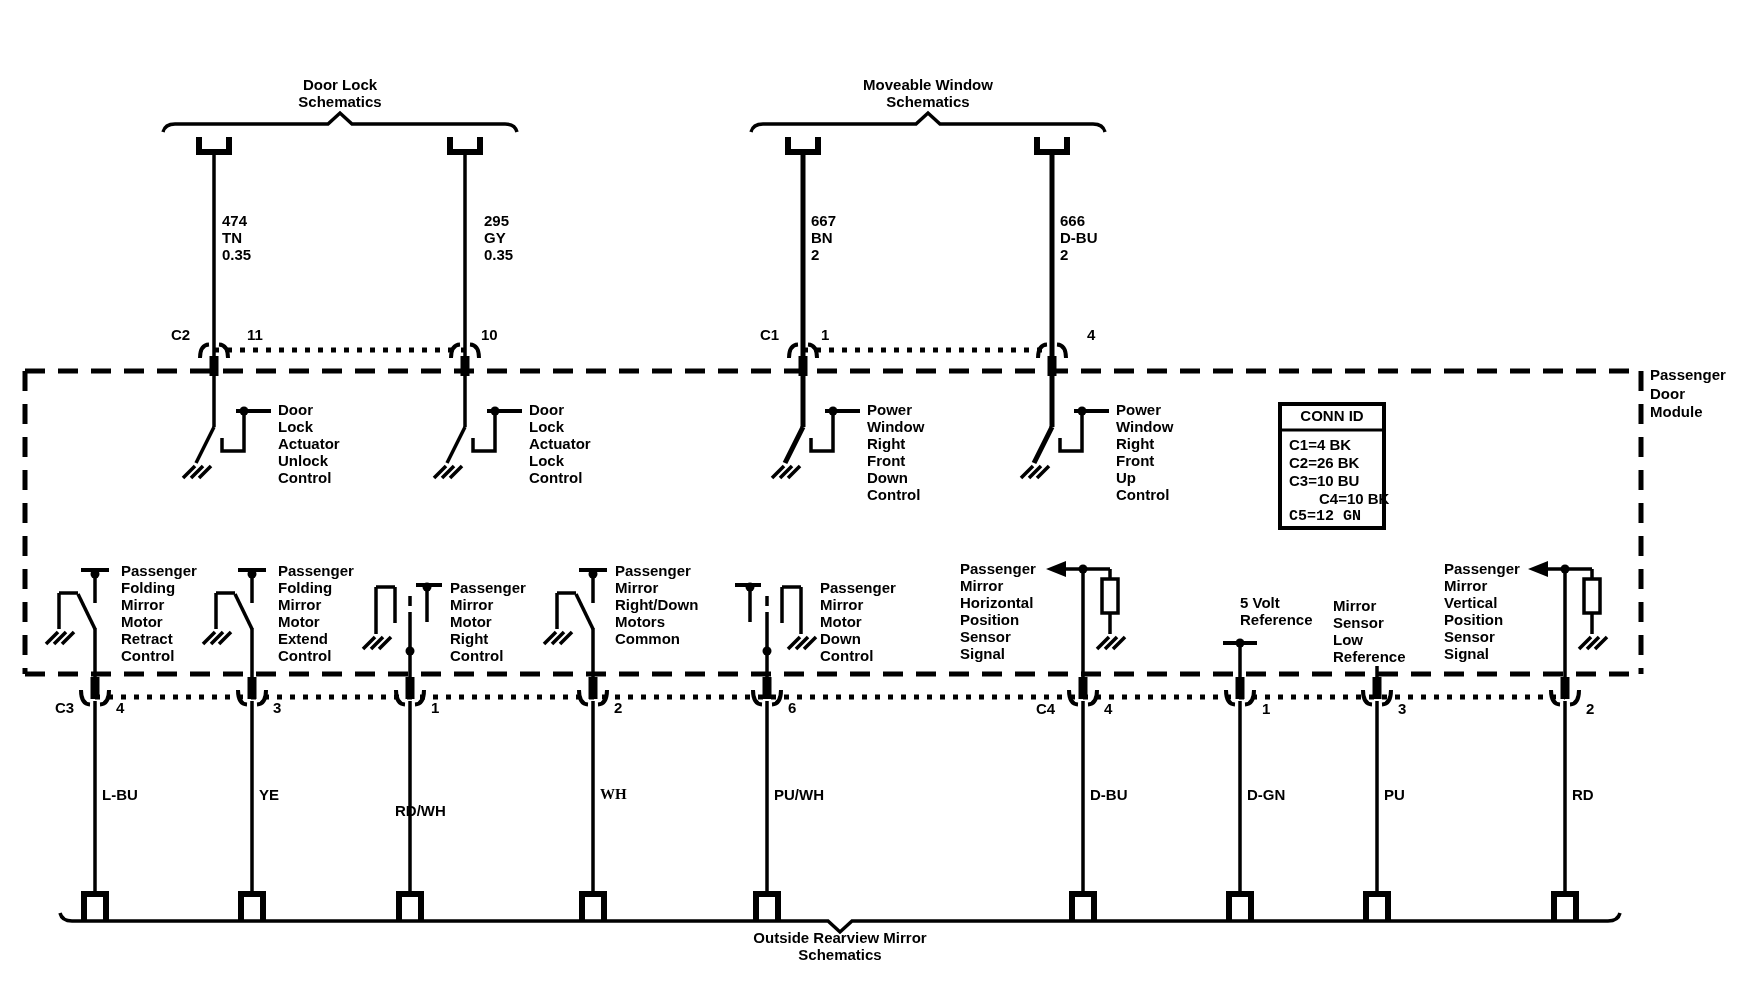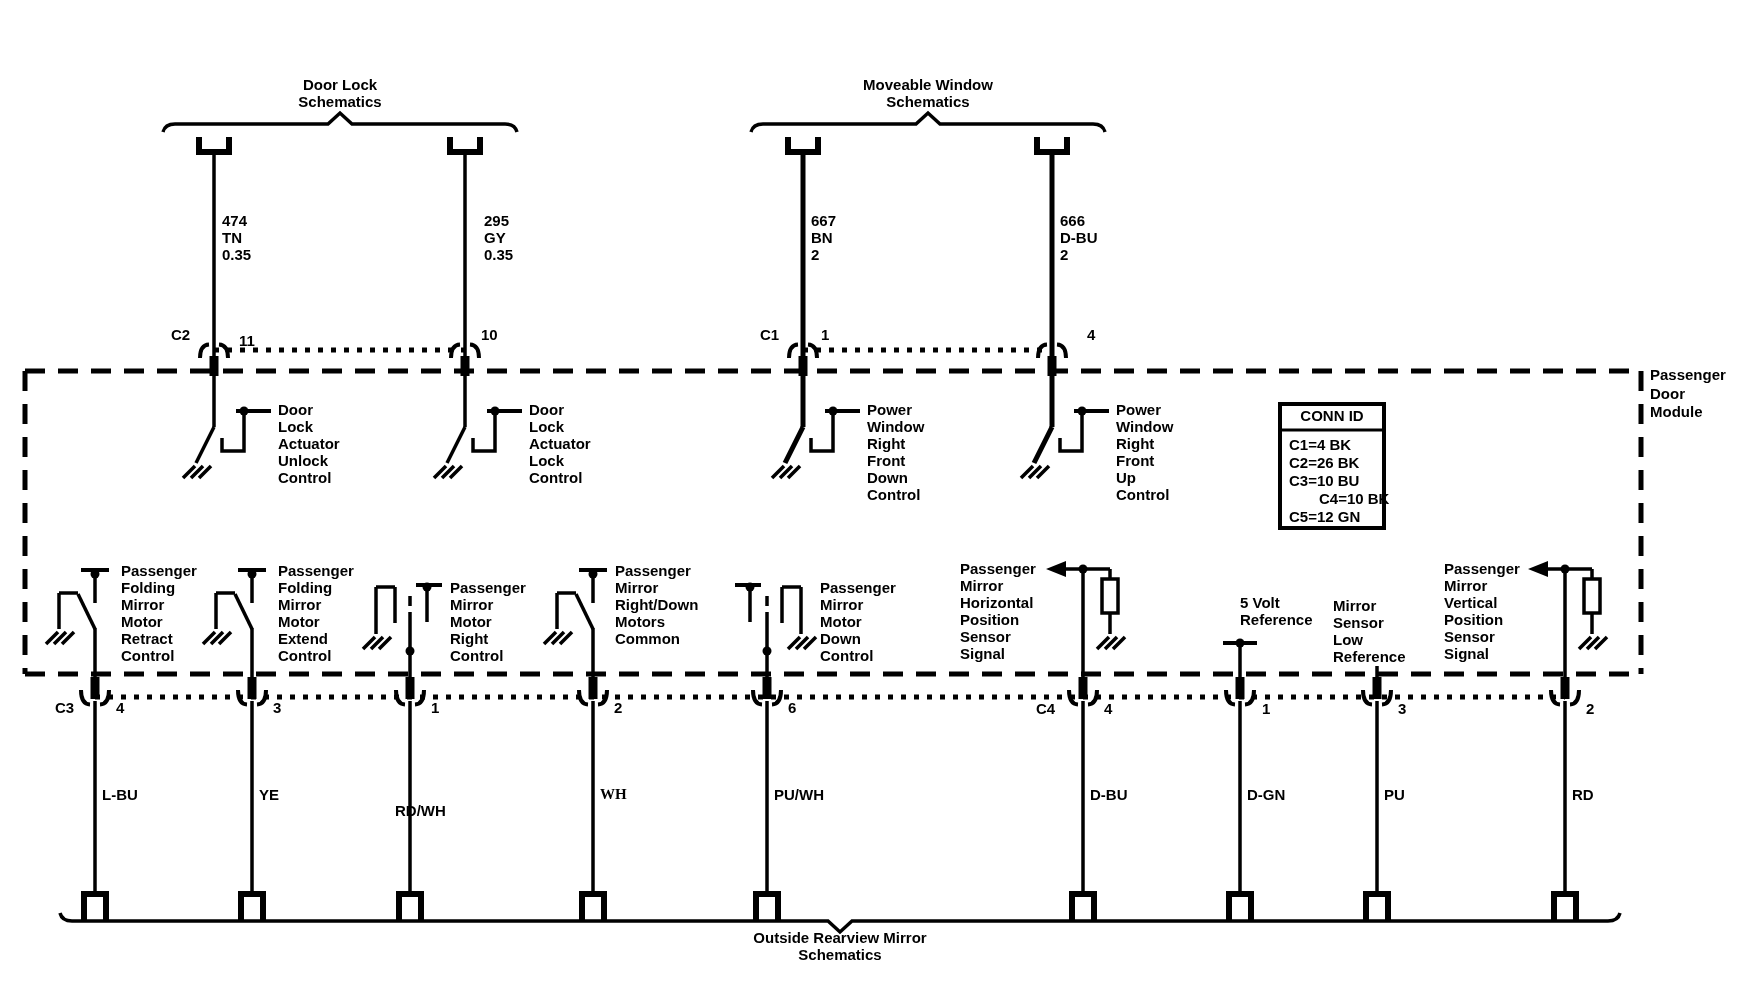--- a/index.html
+++ b/index.html
@@ -379,21 +379,21 @@
     <div class="t" style="left: 471px; top: 212px; margin-left: 13px;">295
 GY
 0.35</div>
     <div class="t" style="left: 811px; top: 212px;">667
 BN
 2</div>
     <div class="t" style="left: 1060px; top: 212px;">666
 D-BU
 2</div>
     <div class="t" style="left: 171px; top: 326px;">C2</div>
-    <div class="t" style="left: 239px; top: 326px; margin-top: 6px;">11</div>
+    <div class="t" style="left: 247px; top: 326px;">11</div>
     <div class="t" style="left: 481px; top: 326px;">10</div>
     <div class="t" style="left: 760px; top: 326px;">C1</div>
     <div class="t" style="left: 821px; top: 326px;">1</div>
     <div class="t" style="left: 1087px; top: 326px;">4</div>
     <div class="t" style="left: 278px; top: 401px;">Door
 Lock
 Actuator
 Unlock
 Control</div>
     <div class="t" style="left: 529px; top: 401px;">Door
@@ -414,21 +414,21 @@
 Up
 Control</div>
     <div class="t lh18" style="left: 1650px; top: 366px;">Passenger
 Door
 Module</div>
     <div class="t center" style="left: 1332px; top: 407px;">CONN ID</div>
     <div class="t" style="left: 1289px; top: 436px;">C1=4 BK</div>
     <div class="t" style="left: 1289px; top: 454px;">C2=26 BK</div>
     <div class="t" style="left: 1289px; top: 472px;">C3=10 BU</div>
     <div class="t" style="left: 1289px; top: 490px; margin-left: 30px;">C4=10 BK</div>
-    <div class="t" style="left: 1289px; top: 508px;">C5=12 GN</div>
+    <div class="t" style="left: 1289px; top: 508px; font-family: Liberation Mono, monospace;">C5=12 GN</div>
     <div class="t" style="left: 121px; top: 562px;">Passenger
 Folding
 Mirror
 Motor
 Retract
 Control</div>
     <div class="t" style="left: 278px; top: 562px;">Passenger
 Folding
 Mirror
 Motor

